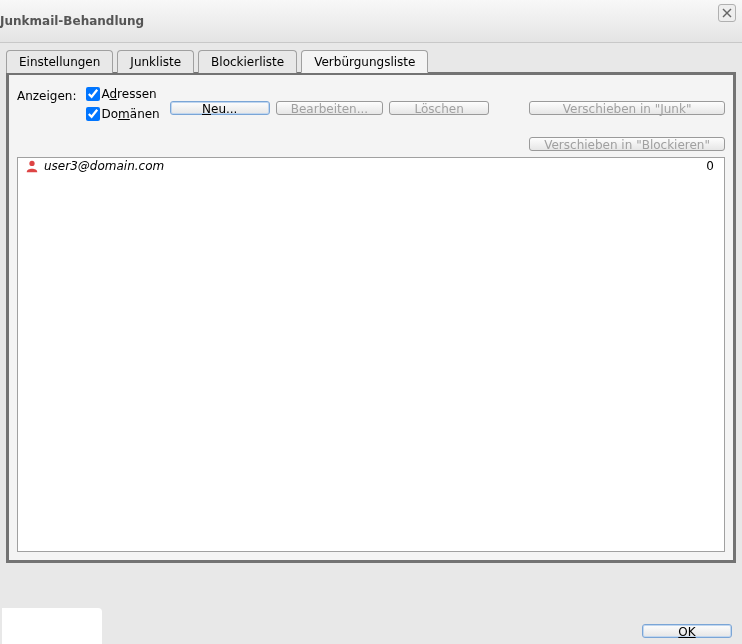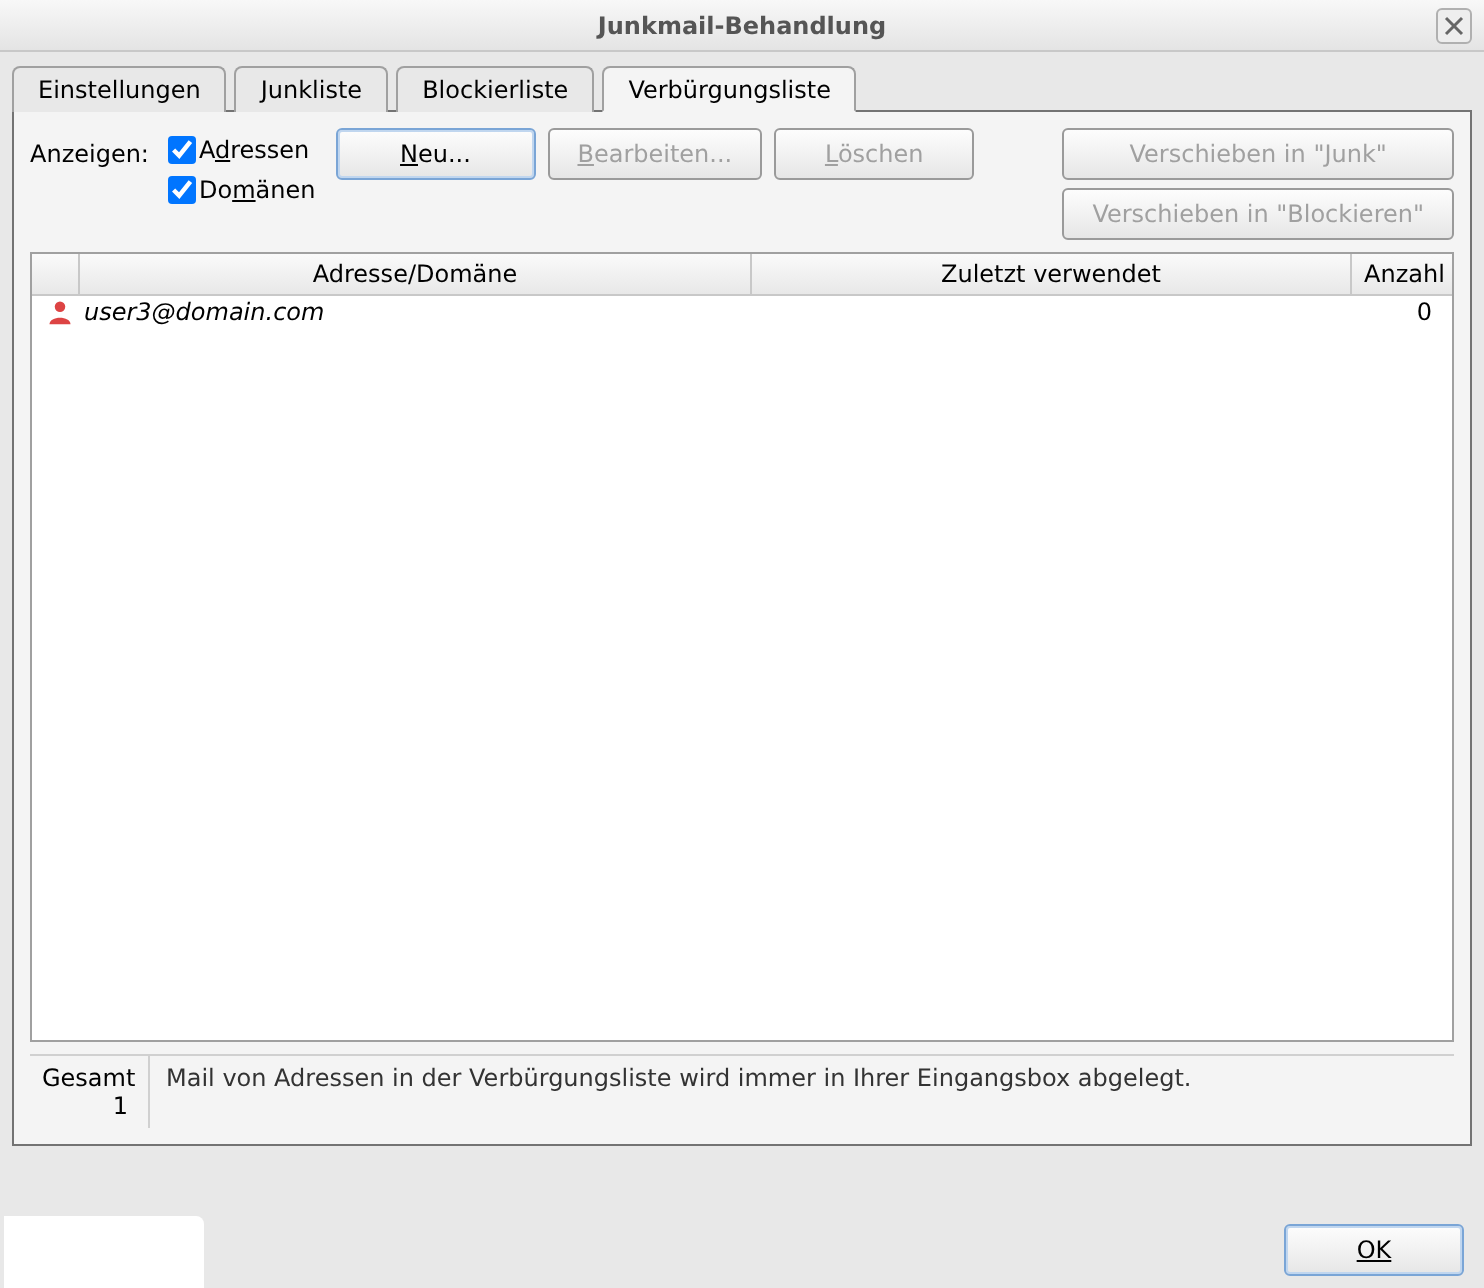--- a/index.html
+++ b/index.html
@@ -1,37 +1,37 @@
 <!DOCTYPE html>
 <html><head>
 <meta charset="utf-8">
 <style>
 * { box-sizing: border-box; margin: 0; padding: 0; font-family: "DejaVu Sans", Arial, sans-serif; font-size: 12px; }
 body { background: #e8e8e8; width: 742px; height: 644px; overflow: hidden; }
 
-.titlebar { height: 26px; background: linear-gradient(#f8f8f8,#e4e4e4); display:flex; align-items:center; justify-content:center; position:relative; border-bottom:1px solid #c8c8c8; }
+.titlebar { height: 43px; background: linear-gradient(#f8f8f8,#e4e4e4); display:flex; align-items:center; position:relative; border-bottom:1px solid #c8c8c8; }
 .titlebar .title { font-weight:bold; color:#555; }
 .titlebar .close { position:absolute; right:6px; top:4px; width:18px; height:18px; border:1px solid #b0b0b0; border-radius:3px; display:flex; align-items:center; justify-content:center; background:#eee; color:#666; cursor:pointer; }
 
 .window-body { padding: 6px 6px 0 6px; }
 
 .tabs { display:flex; gap:4px; position:relative; z-index:2; }
 .tab { padding:4px 12px 3px 12px; border:1px solid #a0a0a0; border-bottom:none; background:#e8e8e8; border-radius:4px 4px 0 0; cursor:pointer; position:relative; top:1px; }
 .tab.active { background:#f4f4f4; border-bottom:1px solid #f4f4f4; z-index:3; }
 
-.tab-panel { border:1px solid #737373; background:#f4f4f4; padding:8px; position:relative; }
+.tab-panel { border:3px solid #737373; background:#f4f4f4; padding:8px; position:relative; }
 
 .toolbar-row { display:flex; align-items:flex-start; gap:10px; margin-bottom:6px; }
 .show-label { padding-top:6px; }
 .checks { display:flex; flex-direction:column; gap:6px; padding-top:4px; }
 .check { display:flex; align-items:center; gap:1px; cursor:pointer; }
 .check input { width:14px; height:14px; }
 .check .u { text-decoration: underline; }
 .btn-row { display:flex; gap:6px; }
-.btn { height:26px; padding:0 14px; border:1px solid #9a9a9a; border-radius:3px; background:linear-gradient(#fdfdfd,#e6e6e6); cursor:pointer; min-width:100px; }
+.btn { height:14px; padding:0 14px; border:1px solid #9a9a9a; border-radius:3px; background:linear-gradient(#fdfdfd,#e6e6e6); cursor:pointer; min-width:100px;margin-top:18px; }
 .btn.primary { border:1px solid #7aa5d6; box-shadow:0 0 0 1px #c0d6ef inset; }
 .btn:disabled { color:#a0a0a0; cursor:default; }
 .btn .u { text-decoration: underline; }
 .move-col { display:flex; flex-direction:column; gap:4px; margin-left:auto; }
 .move-col .btn { min-width:190px; }
 
 .table-wrap { border:1px solid #a0a0a0; background:#fff; height:395px; display:flex; flex-direction:column; }
 .table-head { display:flex; background:linear-gradient(#fafafa,#e8e8e8); border-bottom:1px solid #c8c8c8; }
 .th { padding:3px 6px; border-right:1px solid #c8c8c8; }
 .th.icon { width:24px; }
@@ -98,48 +98,35 @@
         <button class="btn" disabled=""><span class="u">L</span><span>öschen</span></button>
       </div>
 
       <div class="move-col">
         <button class="btn" disabled="">Verschieben in "Junk"</button>
         <button class="btn" disabled="">Verschieben in "Blockieren"</button>
       </div>
     </div>
 
     <div class="table-wrap">
-      <div class="table-head">
-        <div class="th icon"></div>
-        <div class="th addr">Adresse/Domäne</div>
-        <div class="th last">Zuletzt verwendet</div>
-        <div class="th cnt">Anzahl</div>
-      </div>
       <div class="table-body">
         <div class="row">
           <div class="cell-icon user-icon">
             <svg viewBox="0 0 16 16">
                 <circle cx="8" cy="5" r="3" fill="#d44"></circle>
                 <path d="M2 15 C2 10 14 10 14 15 Z" fill="#d44"></path>
               </svg>
           </div>
           <div class="cell-addr">user3@domain.com</div>
           <div class="cell-last"></div>
           <div class="cell-cnt">0</div>
         </div>
       </div>
     </div>
 
-    <div class="footer-info">
-      <div class="footer-left">
-        <span class="lbl">Gesamt</span>
-        <span class="val">1</span>
-      </div>
-      <div class="footer-msg">Mail von Adressen in der Verbürgungsliste wird immer in Ihrer Eingangsbox abgelegt.</div>
-    </div>
 
   </div>
 </div>
 
 <div class="bottom-white"></div>
 
 <div class="dialog-buttons">
   <button class="btn primary">OK</button>
 </div>
 

